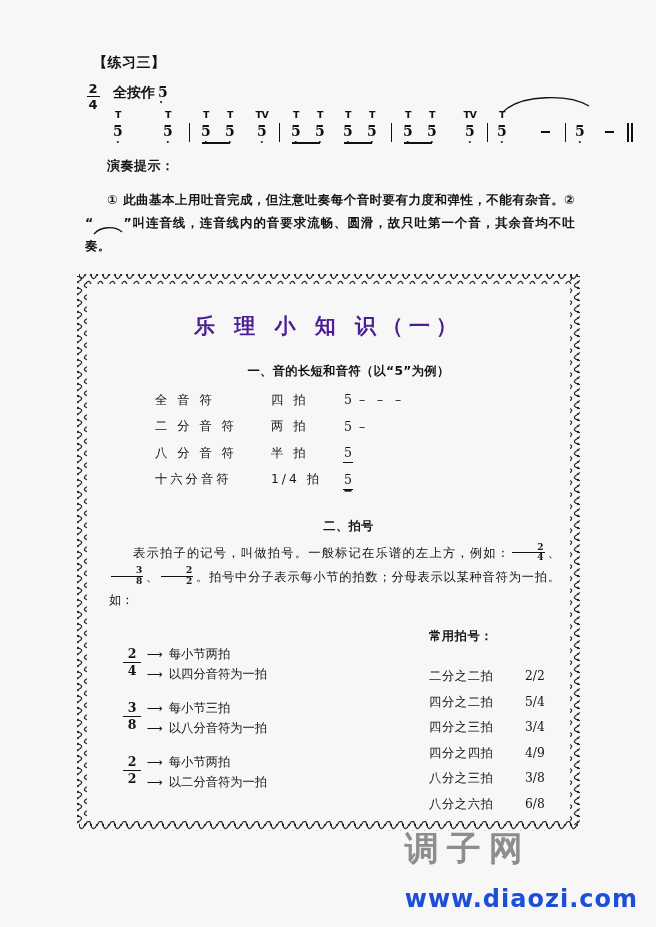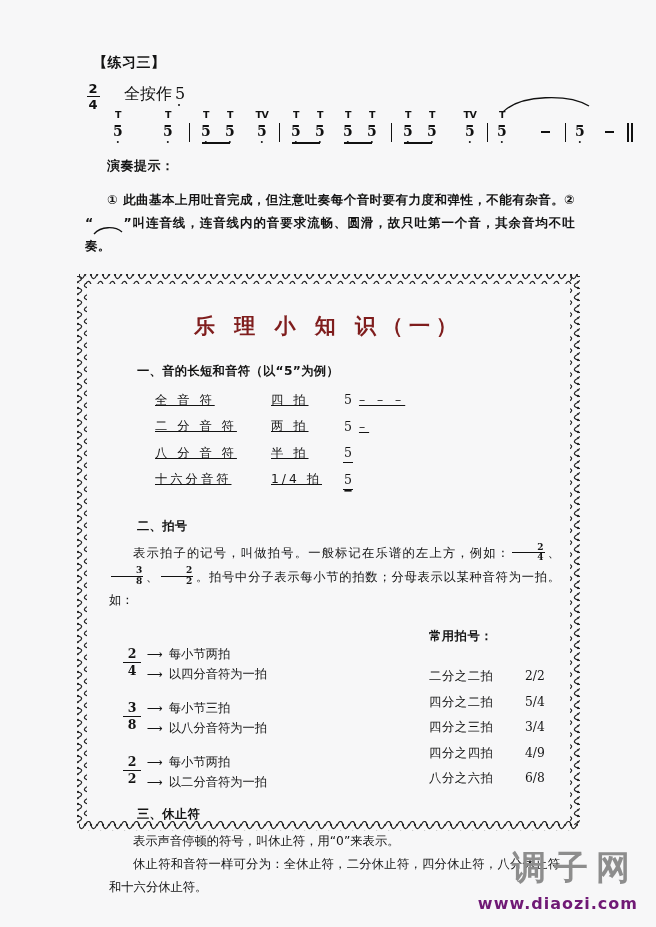--- a/index.html
+++ b/index.html
@@ -56,24 +56,24 @@
   .timesig .bar-line {
     display: block;
     border-top: 1.6px solid #111;
     width: 13px;
     margin: 1px auto;
   }
   .timesig .den { display: block; }
 
   .keynote {
     position: absolute;
-    left: 39px;
+    left: 28px;
     top: 6px;
-    font-size: 16px;
-    font-weight: normal;
+    font-size: 14px;
+    font-weight: bold;
     white-space: nowrap;
   }
   .keynote .n {
     font-family: "DejaVu Serif", "Liberation Serif", serif;
     position: relative;
     padding-left: 3px;
   }
   .keynote .n::after {
     content: "";
     position: absolute;
@@ -209,50 +209,50 @@
 
   .box-title {
     position: absolute;
     left: 0; right: 0;
     top: 30px;
     text-align: center;
     font-size: 21px;
     font-weight: bold;
     letter-spacing: 6px;
     font-family: "DejaVu Sans", sans-serif;
-    color: #7f1d1d;
+    color: #4c1d95;
   }
 
   .content {
     position: absolute;
     left: 22px;
     right: 10px;
     top: 80px;
     font-size: 12.3px;
     color: #141414;
     line-height: 1.55;
   }
   .sec-head {
     font-weight: bold;
     margin-left: 28px;
     margin-bottom: 6px;
     letter-spacing: 0.3px;
+    text-align: center;
   }
   .sec-para {
     text-indent: 24px;
     text-align: justify;
     line-height: 1.9;
     margin: 0;
   }
 
   
   .dur-table {
     margin: 6px 4px 0 46px;
     border-collapse: collapse;
-    text-decoration: underline;
   }
   .dur-table td {
     padding: 3.2px 0;
     font-size: 12.3px;
     vertical-align: middle;
     white-space: nowrap;
   }
   .dur-table td.c-name { width: 116px; letter-spacing: 3px; }
   .dur-table td.c-beat { width: 66px; letter-spacing: 3px; }
   .dur-table td.c-sym { padding-left: 6px; }
@@ -335,38 +335,38 @@
   .cr-table td.val { font-family: "DejaVu Serif", "Liberation Serif", serif; }
 
   .sec3 { margin-top: 6px; }
   .sec3 p { margin: 0; }
 
   
   .wm {
     position: absolute;
     right: 18px;
     bottom: 14px;
-    text-align: right;
+    text-align: left;
     user-select: none;
   }
   .wm-cn {
     font-size: 34px;
     font-weight: bold;
     color: #8d8d8d;
     letter-spacing: 8px;
     line-height: 1.05;
     font-family: "DejaVu Sans", sans-serif;
   }
   .wm-url {
-    font-size: 16px;
-    font-weight: bold;
-    color: #701a75;
+    font-size: 24px;
+    font-weight: bold;
+    color: #1d4ed8;
     letter-spacing: 1px;
     font-family: "DejaVu Sans", sans-serif;
-    margin-top: 8px;
+    margin-top: 18px;
   }
 </style>
 </head>
 <body>
 
 <div class="page">
 
   <div class="ex-title">【练习三】</div>
 
   <div class="music">
@@ -531,33 +531,32 @@
                   </tr>
                 <tr>
                     <td class="lbl">四分之三拍</td>
                     <td class="val">3/4</td>
                   </tr>
                 <tr>
                     <td class="lbl">四分之四拍</td>
                     <td class="val">4/9</td>
                   </tr>
                 <tr>
+                    <td class="lbl">八分之三拍</td>
+                    <td class="val">3/8</td>
+                  </tr>
+                <tr>
                     <td class="lbl">八分之六拍</td>
                     <td class="val">6/8</td>
                   </tr>
               </tbody>
             </table>
           </div>
         </div>
 
-        <div class="sec3">
-          <div class="sec-head">三、休止符</div>
-          <p class="sec-para">表示声音停顿的符号，叫休止符，用“0”来表示。</p>
-          <p class="sec-para">休止符和音符一样可分为：全休止符，二分休止符，四分休止符，八分休止符和十六分休止符。</p>
-        </div>
 
       </div>
     </div>
   </div>
 
   <div class="wm">
     <div class="wm-cn">调子网</div>
     <div class="wm-url">www.diaozi.com</div>
   </div>
 

